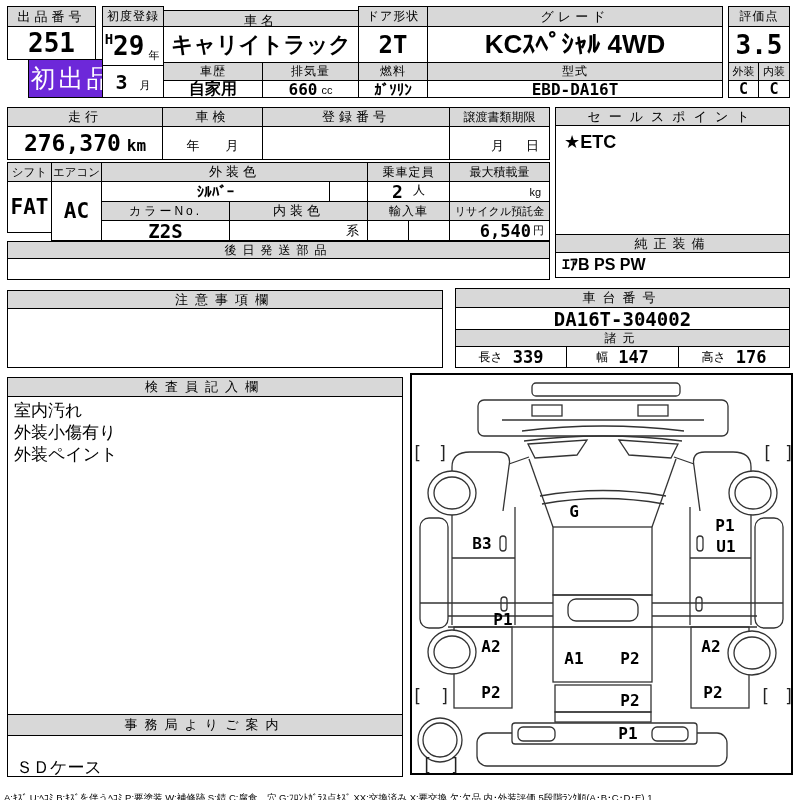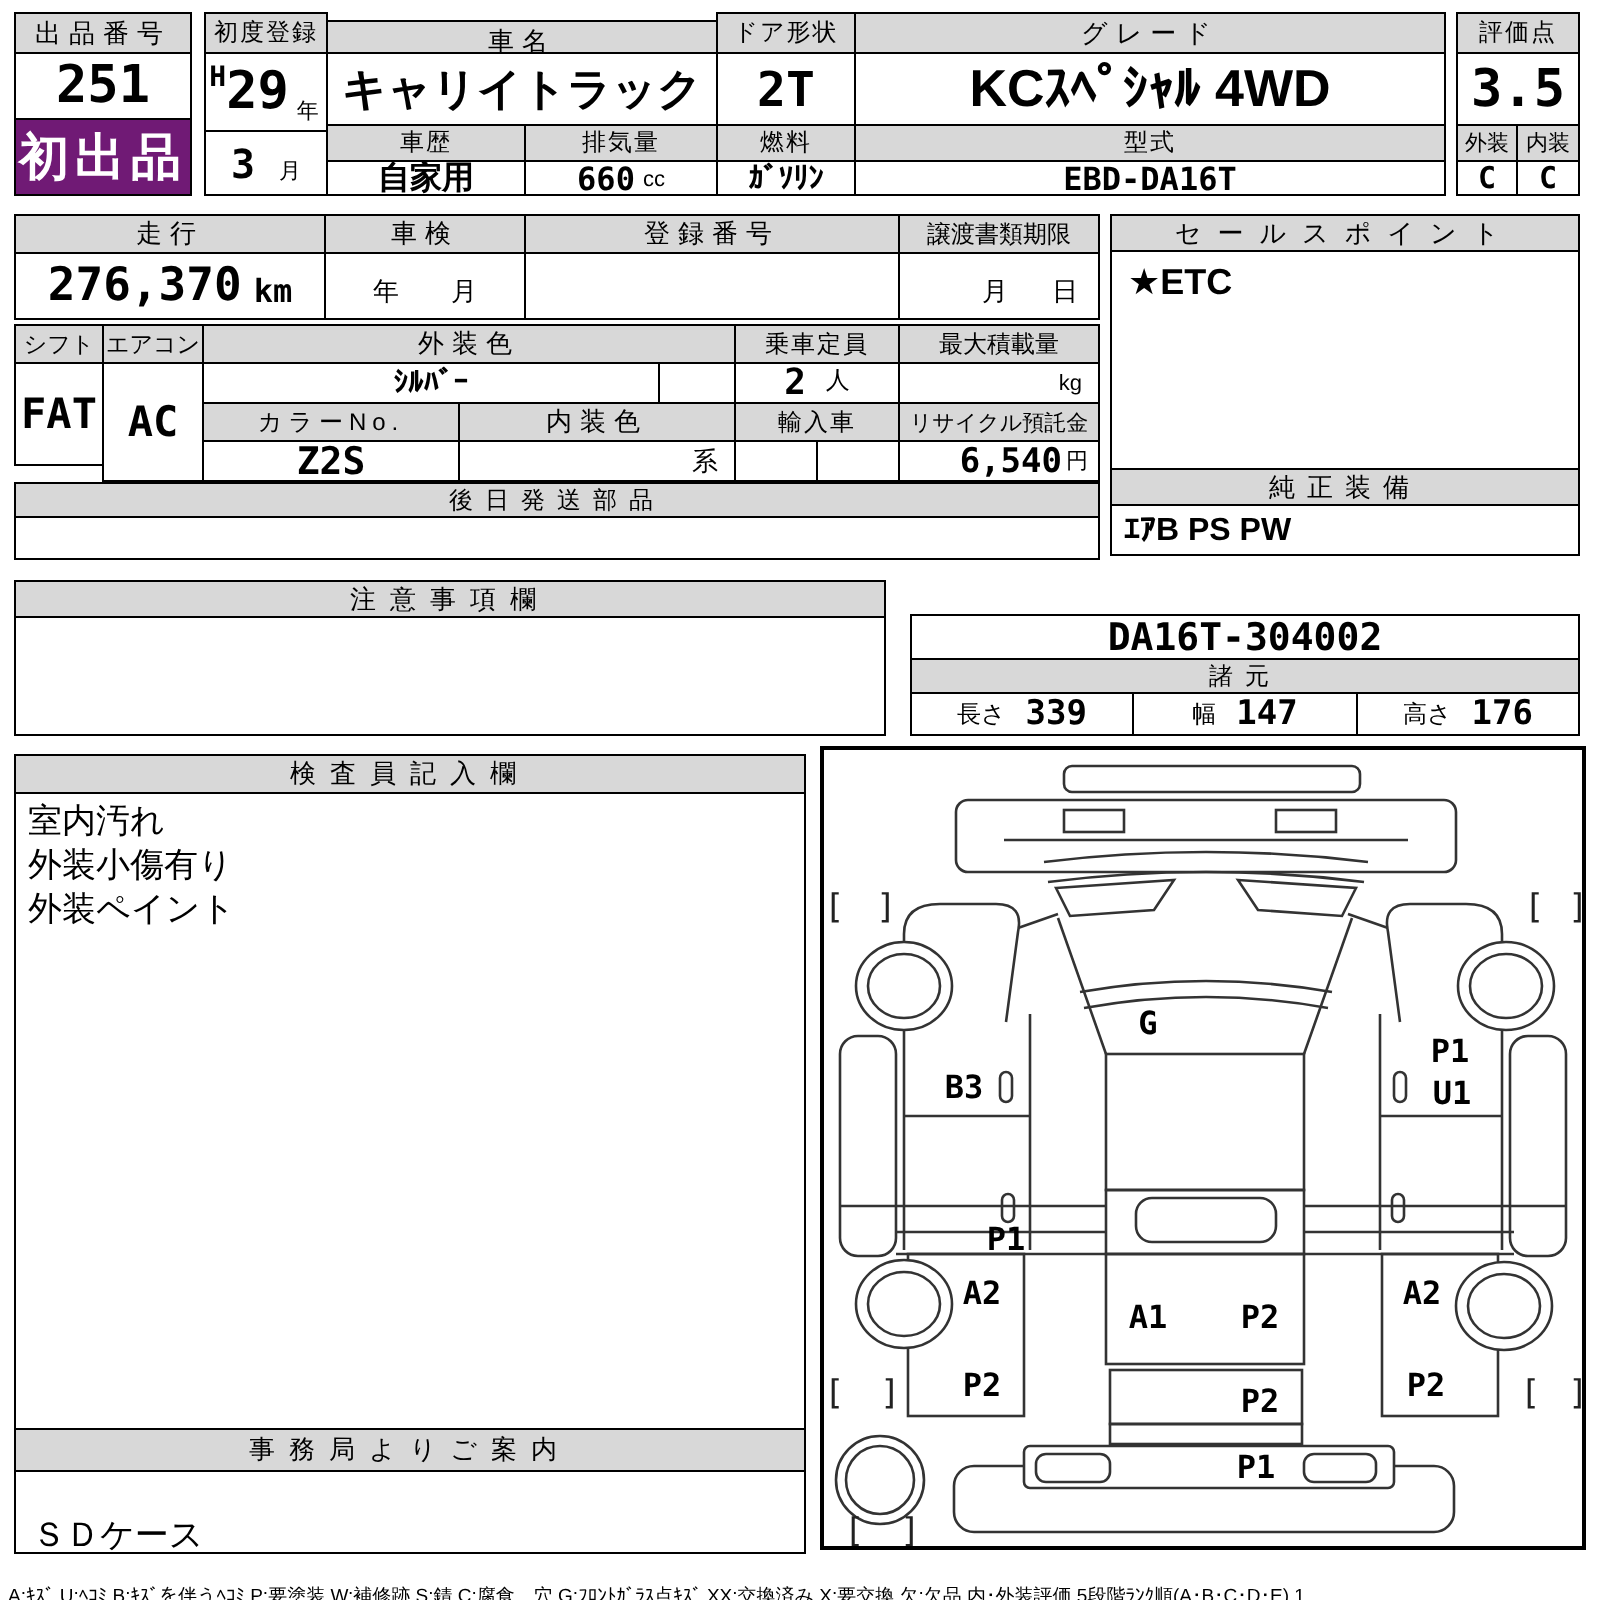--- a/index.html
+++ b/index.html
@@ -5,21 +5,21 @@
   html,body{margin:0;padding:0;background:#fff;}
   #sheet{position:relative;width:800px;height:800px;background:#fff;
          font-family:"Liberation Sans","DejaVu Sans",sans-serif;color:#000;overflow:hidden;}
   .cell{position:absolute;box-sizing:border-box;border:1px solid #000;background:#fff;
         display:flex;align-items:center;justify-content:center;}
   .hdr{background:#d8d8d8;font-size:13px;letter-spacing:4px;white-space:nowrap;}
   .hdr.t{letter-spacing:1px;font-size:12px;}
   .hdr.s{letter-spacing:0;font-size:11px;}
   .num{font-family:"DejaVu Sans Mono","Liberation Mono",monospace;font-weight:bold;}
   .jp{font-weight:bold;}
-  .badge{background:#701a75;color:#fff;font-size:25px;font-weight:bold;letter-spacing:3px;}
+  .badge{background:#6d28d9;color:#fff;font-size:25px;font-weight:normal;letter-spacing:3px;margin-left:21px;}
   .left{justify-content:flex-start;}
   .right{justify-content:flex-end;}
   .topalign{align-items:flex-start;}
   .botalign{align-items:flex-end;}
   .u{font-size:11px;font-weight:normal;}
   .legend{position:absolute;font-size:9.5px;white-space:nowrap;letter-spacing:0;margin-top:10px;}
   svg text{font-family:"DejaVu Sans Mono","Liberation Mono",monospace;}
 </style>
 </head>
 <body>
@@ -120,20 +120,21 @@
     <span class="num" style="font-size:17px">6,540</span>
     <span class="u" style="align-self:flex-end;padding-bottom:2px">円</span>
   </div>
 
   <div class="cell hdr" style="left:7px;top:241px;width:543px;height:18px;letter-spacing:6px;font-size:12px">後日発送部品</div>
   <div class="cell" style="left:7px;top:258px;width:543px;height:22px"></div>
 
   <div class="cell hdr" style="left:7px;top:290px;width:436px;height:19px;letter-spacing:7px">注意事項欄</div>
   <div class="cell" style="left:7px;top:308px;width:436px;height:60px"></div>
 
+  <div class="cell hdr" style="left:455px;top:288px;width:335px;height:20px;letter-spacing:7px">車台番号</div>
   <div class="cell num" style="left:455px;top:307px;width:335px;height:23px;font-size:19px">DA16T-304002</div>
   <div class="cell hdr" style="left:455px;top:329px;width:335px;height:18px;letter-spacing:6px;font-size:12px">諸元</div>
   <div class="cell" style="left:455px;top:346px;width:112px;height:22px;gap:10px">
     <span style="font-size:12px">長さ</span>
     <span class="num" style="font-size:17px">339</span>
   </div>
   <div class="cell" style="left:566px;top:346px;width:113px;height:22px;gap:10px">
     <span style="font-size:12px">幅</span>
     <span class="num" style="font-size:17px">147</span>
   </div>

